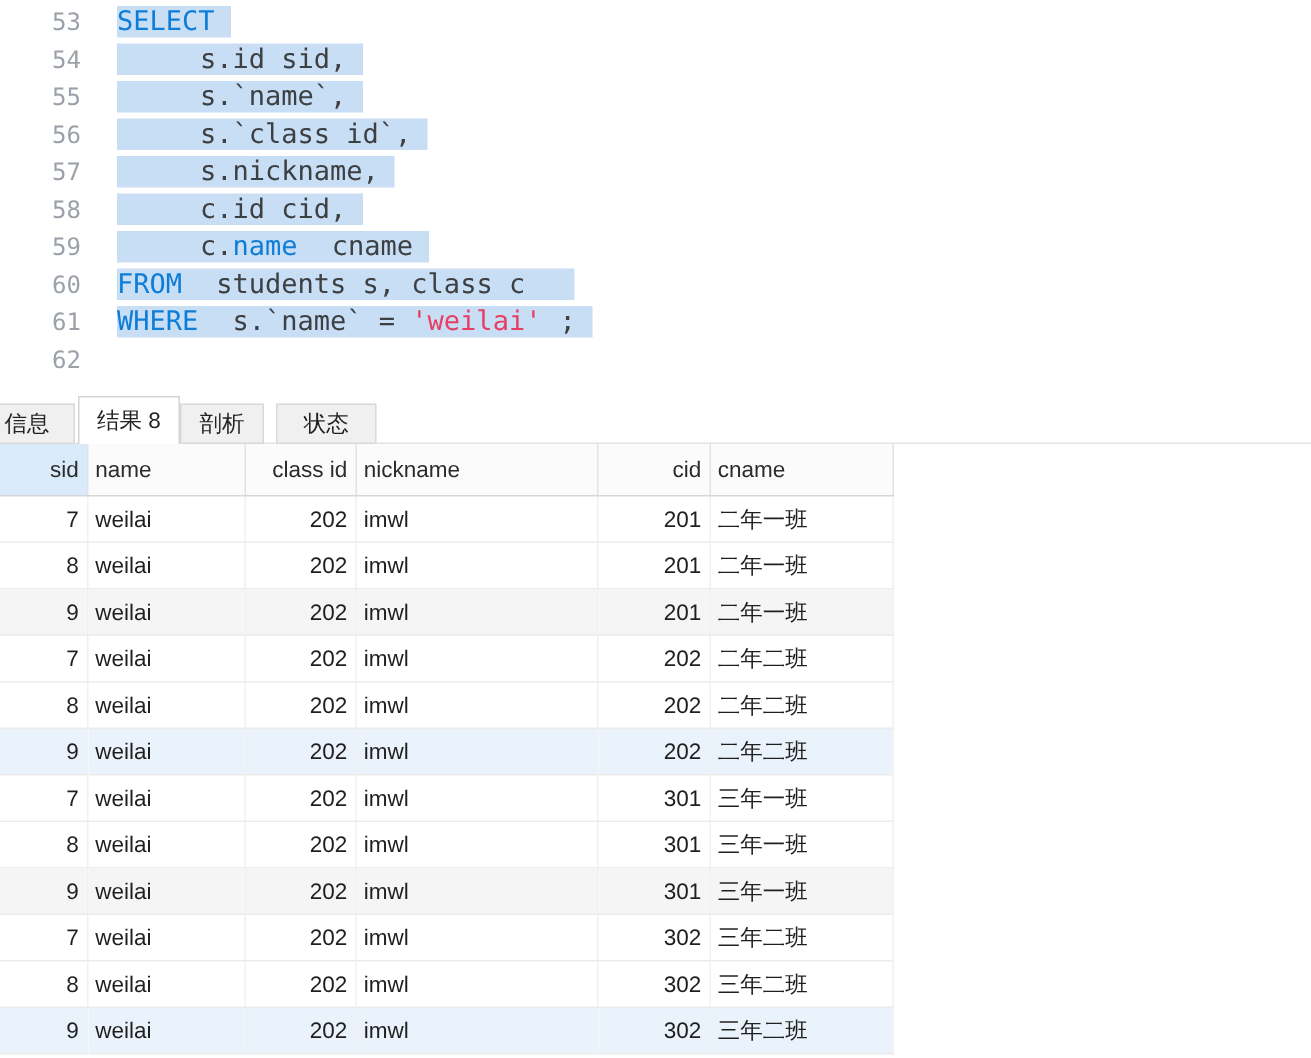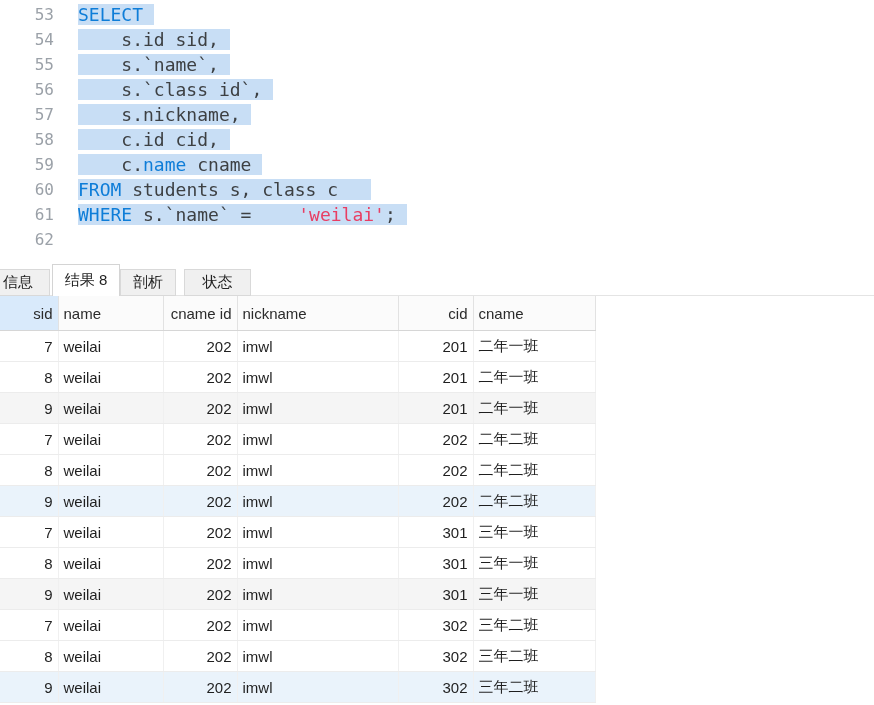--- a/index.html
+++ b/index.html
@@ -16,22 +16,22 @@
     font-size:18px;line-height:25px;white-space:pre;cursor:text;
   }
   .code-line{display:flex;height:25px;}
   .gutter{
     flex:none;width:38px;text-align:right;
     font-size:16px;line-height:25px;color:var(--c-linenum,#9ba1a8);
   }
   .code-text{margin-left:24px;color:var(--c-text,#3d4043);}
   .sel{background:var(--c-selection,#c8def5);text-align:center;}
   .tk-kw{color:var(--c-keyword,#0e7dd8);}
-  .tk-str{color:var(--c-string,#e83e63);margin-left:36px;}
-  .tk-plain{color:inherit;}
+  .tk-str{color:var(--c-string,#e83e63);}
+  .tk-plain{color:inherit;padding-left:12px;}
 
   
   .tabbar{position:absolute;top:262px;left:0;width:874px;height:34px;background:#fff;padding-left:11px;}
   .tabbar::after{content:"";position:absolute;left:0;right:0;bottom:0;height:1px;background:#e4e4e4;}
   .tab{
     position:absolute;box-sizing:border-box;top:7px;height:27px;
     display:flex;align-items:center;justify-content:center;
     font-size:15px;color:#222;background:var(--c-tab,#f0f0f0);
     border:1px solid #d9d9d9;z-index:1;cursor:default;white-space:pre;
   }
@@ -87,21 +87,21 @@
           <col>
           <col>
           <col>
           <col>
           <col>
         </colgroup>
       <thead id="thead">
           <tr>
             <th class="al-r th-sel">sid</th>
             <th class="al-l">name</th>
-            <th class="al-r">cname id</th>
+            <th class="al-r">class id</th>
             <th class="al-l">nickname</th>
             <th class="al-r">cid</th>
             <th class="al-l">cname</th>
           </tr>
         </thead>
       <tbody id="tbody">
           <tr class="data-row">
             <td class="al-r">7</td>
             <td class="al-l">weilai</td>
             <td class="al-r">202</td>

